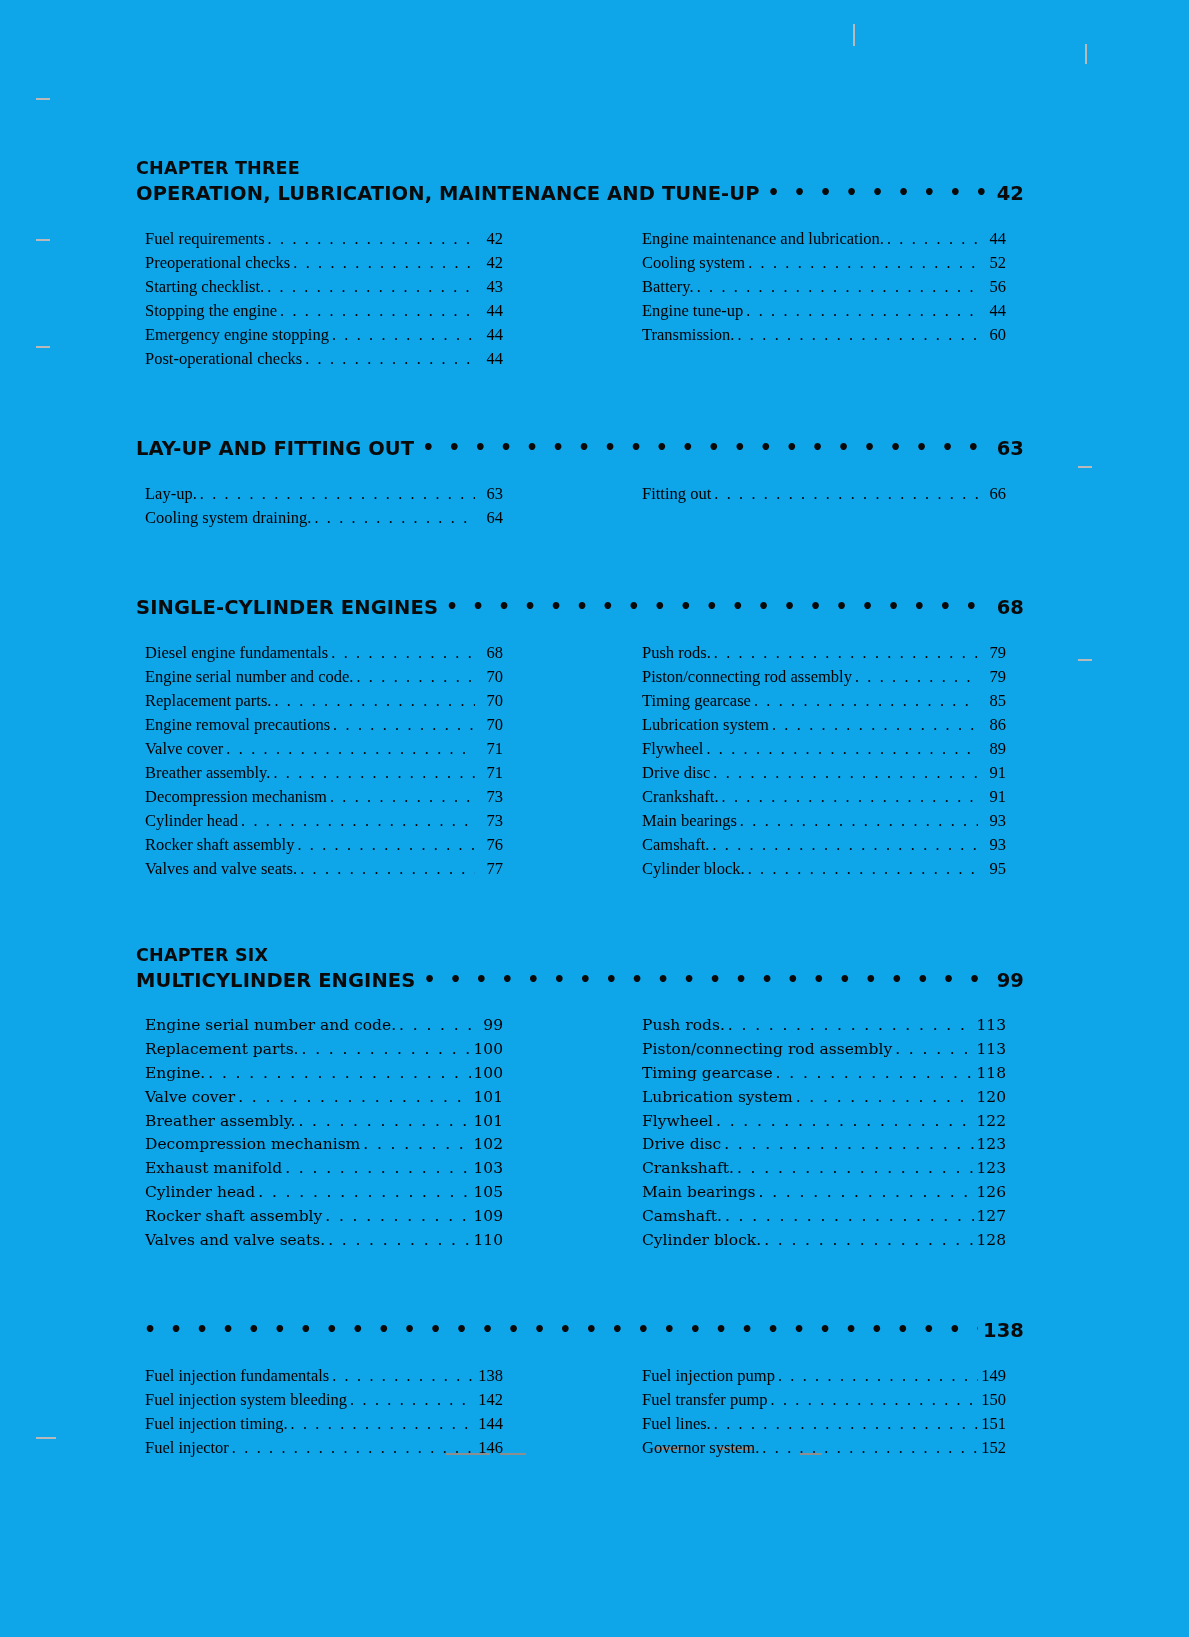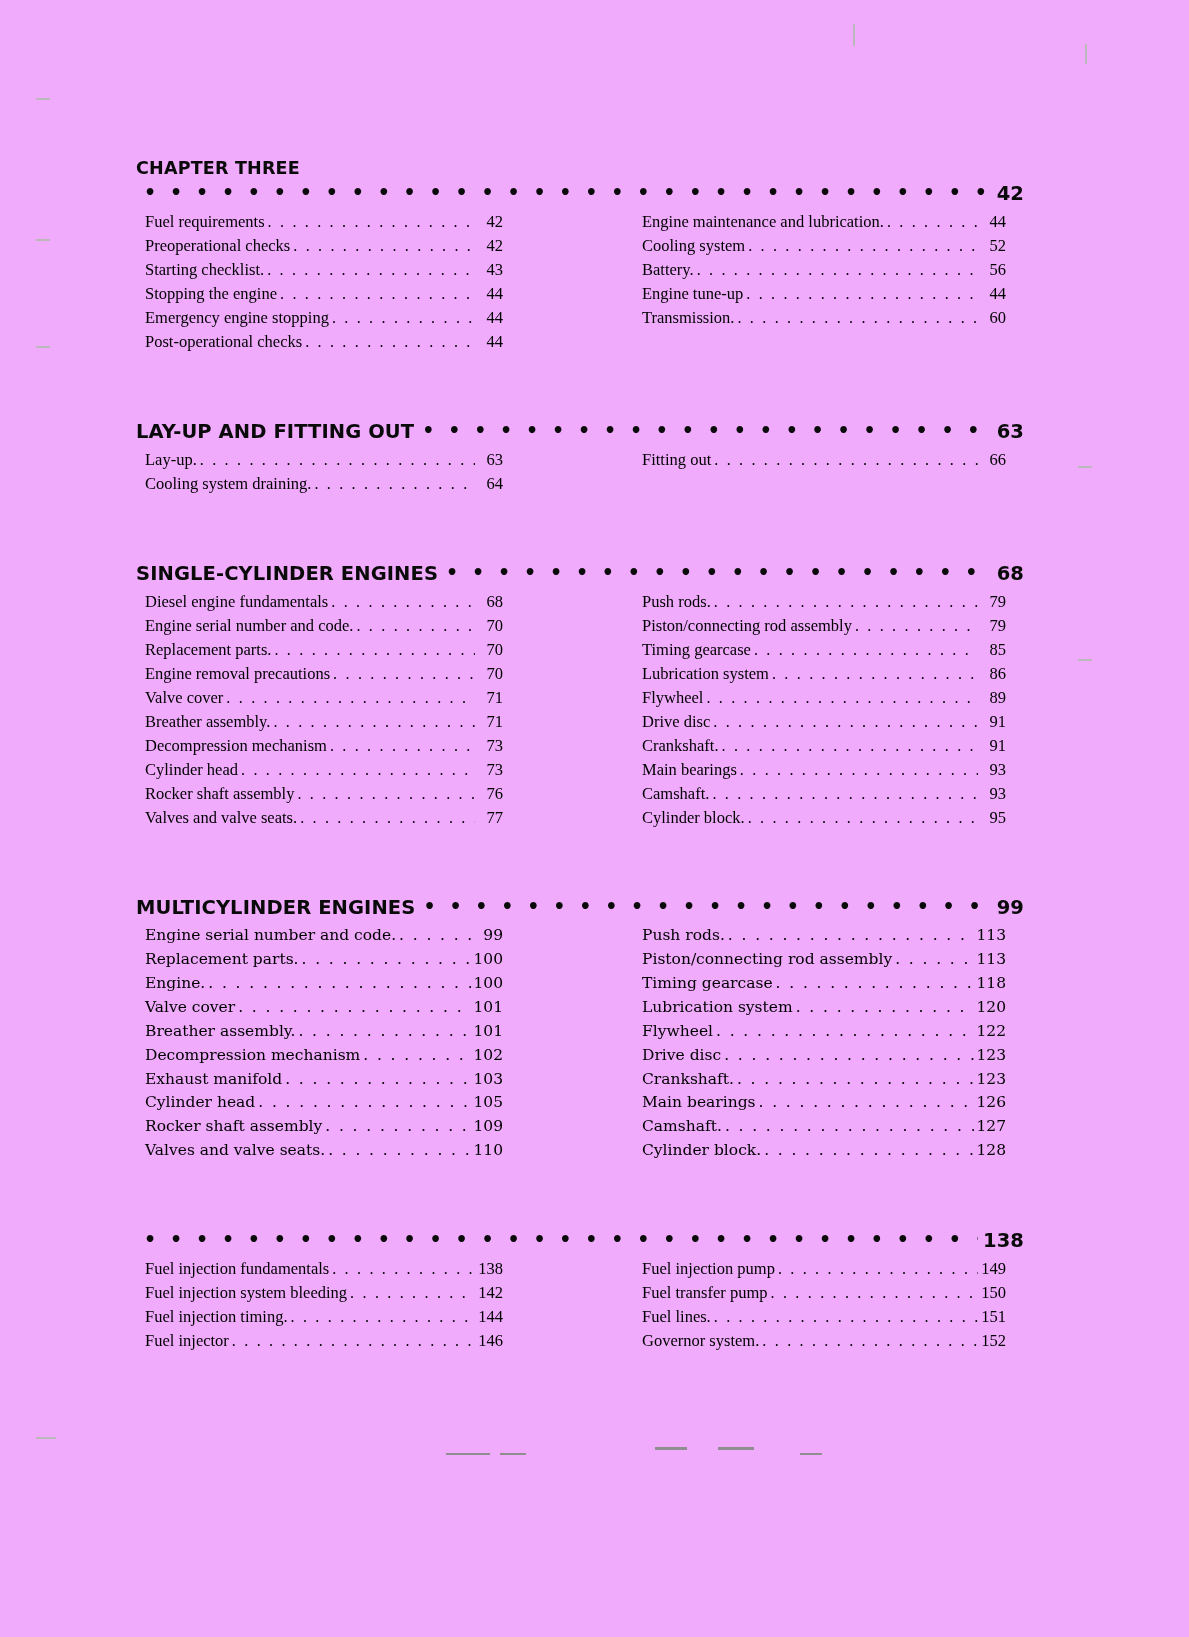--- a/index.html
+++ b/index.html
@@ -9,21 +9,21 @@
   }
   body {
     font-family: "Liberation Serif", serif;
     color: #000000;
   }
   .page {
     position: relative;
     width: 1189px;
     height: 1637px;
     margin: 0 auto;
-    background: #f0abfc;
+    background: #0ea5e9;
     overflow: hidden;
   }
 
   
   .tick {
     position: absolute;
     background: #b9b9b9;
   }
 
   .content {
@@ -75,21 +75,21 @@
   .chapter-page {
     flex: 0 0 auto;
     font-size: 19.5px;
     font-weight: 700;
     text-align: right;
     min-width: 34px;
   }
 
   .cols {
     display: flex;
-    margin-top: 5px;
+    margin-top: 22px;
   }
   .col {
     width: 50%;
     box-sizing: border-box;
   }
   .col.left  { padding-left: 9px;  padding-right: 77px; }
   .col.right { padding-left: 62px; padding-right: 18px; }
 
   .entry {
     display: flex;
@@ -159,20 +159,21 @@
     <span style="left:655px; width:32px; top:0px; height:3px;"></span>
     <span style="left:718px; width:36px; top:0px; height:3px;"></span>
     <span style="left:800px; width:22px; top:6px;"></span>
   </div>
 
   <div class="content">
 
     <section class="chapter">
       <div class="chapter-kicker">CHAPTER THREE</div>
       <div class="chapter-title-row">
+        <span class="chapter-title-text">OPERATION, LUBRICATION, MAINTENANCE AND TUNE-UP</span>
         <span class="chapter-leader">• • • • • • • • • • • • • • • • • • • • • • • • • • • • • • • • • • • • • • • • • • • • • • • • • • • • • • • • • • • • • • • • • • • • • • • • • • • •</span>
         <span class="chapter-page">42</span>
       </div>
       <div class="cols">
         <div class="col left">
           <div class="entry">
               <span class="entry-text">Fuel requirements</span>
               <span class="entry-leader">. . . . . . . . . . . . . . . . . . . . . . . . . . . . . . . . . . . . . . . . . . . . . . . . . . . . . . . . . . . . . . . . . . . .</span>
               <span class="entry-page">42</span>
             </div>
@@ -375,20 +376,21 @@
               <span class="entry-leader">. . . . . . . . . . . . . . . . . . . . . . . . . . . . . . . . . . . . . . . . . . . . . . . . . . . . . . . . . . . . . . . . . . . .</span>
               <span class="entry-page">95</span>
             </div>
         </div>
       </div>
     </section>
 
     <div class="gap-lg"></div>
 
     <section class="chapter face-alt">
+      <div class="chapter-kicker">CHAPTER SIX</div>
       <div class="chapter-title-row">
         <span class="chapter-title-text">MULTICYLINDER ENGINES</span>
         <span class="chapter-leader">• • • • • • • • • • • • • • • • • • • • • • • • • • • • • • • • • • • • • • • • • • • • • • • • • • • • • • • • • • • • • • • • • • • • • • • • • • • •</span>
         <span class="chapter-page">99</span>
       </div>
       <div class="cols">
         <div class="col left">
           <div class="entry">
               <span class="entry-text">Engine serial number and code.</span>
               <span class="entry-leader">. . . . . . . . . . . . . . . . . . . . . . . . . . . . . . . . . . . . . . . . . . . . . . . . . . . . . . . . . . . . . . . . . . . .</span>

